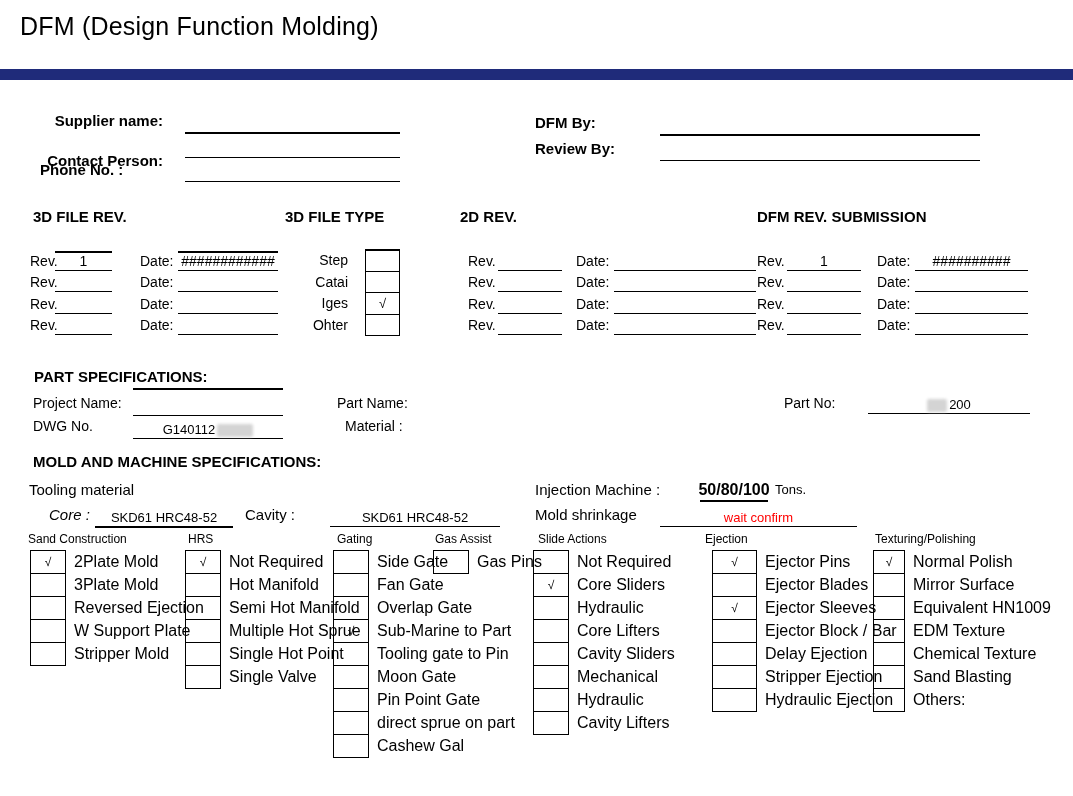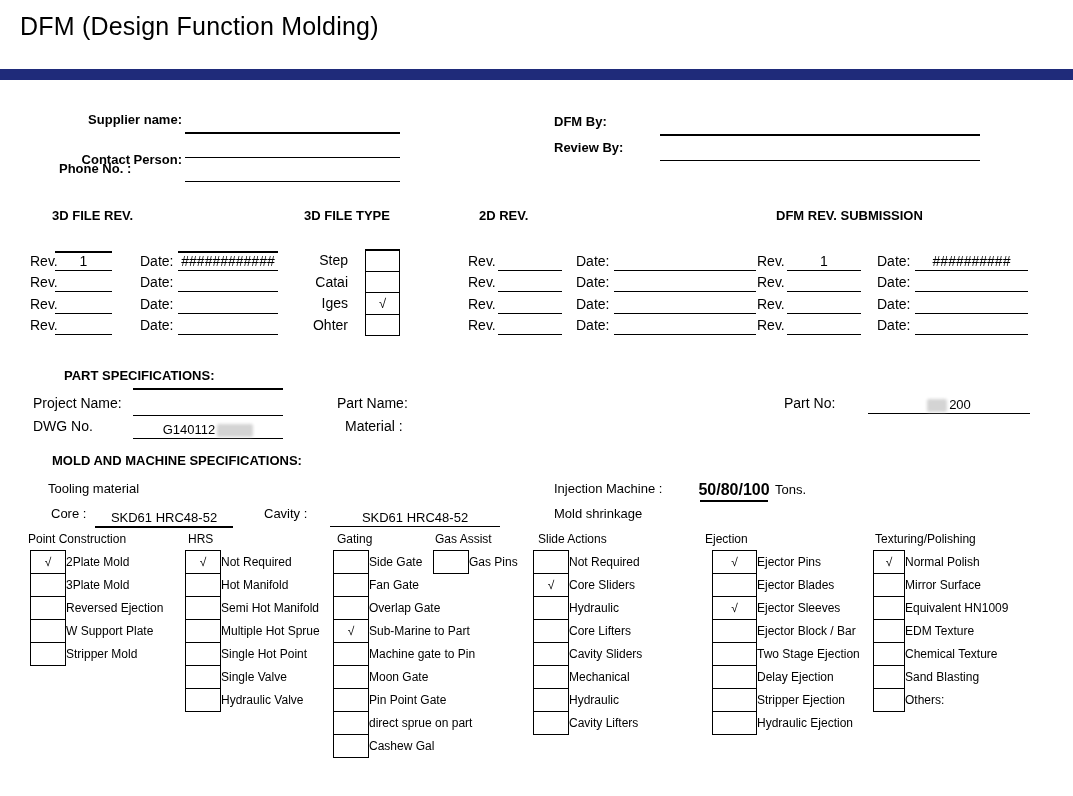--- a/index.html
+++ b/index.html
@@ -2,21 +2,21 @@
 <html><head>
 <meta charset="utf-8">
 <style>
   html,body { margin:0; padding:0; background:#fff; }
   .page {
     position:relative; width:1073px; height:796px; background:#ffffff;
     font-family:"Liberation Sans", sans-serif; color:#000; overflow:hidden;
   }
   .abs { position:absolute; }
   .b { font-weight:bold; }
-  .t15 { font-size:13px;margin-left:19px; }
+  .t15 { font-size:15px; }
   .t14 { font-size:14px; }
   .t13 { font-size:13px; }
   .t12 { font-size:12px; }
   .title { font-size:25px; letter-spacing:0.2px; }
   .navbar { left:0; top:69px; width:1073px; height:11px; }
 
   
   .fline { border-bottom:1.5px solid #000; display:flex; align-items:flex-end; justify-content:center; font-size:13px; padding-bottom:1px; }
   .fline.thick { border-bottom-width:2.5px; }
 
@@ -35,21 +35,21 @@
   .ftcol .ftrow { display:flex; height:22.5px; align-items:center; }
   .ftcol .ftrow:not(:first-of-type) { margin-top:-1px; }
   .ftcol .ftlabel { width:58px; text-align:right; font-size:14px; margin-right:17px; }
   .ftcol .ftbox { width:33px; height:20.5px; border:1px solid #000; display:flex; align-items:center; justify-content:center; font-size:13px; }
   .ftcol .ftrow:nth-of-type(1) .ftbox { border-top-width:2px; }
 
   
   .cbcol .cbrow { display:flex; height:24px; align-items:center; }
   .cbcol .cbrow:not(:first-of-type) { margin-top:-1px; }
   .cbcol .cbbox { width:34px; height:22px; border:1px solid #000; display:flex; align-items:center; justify-content:center; font-size:12px; flex:none; }
-  .cbcol .cblabel { font-size:12px; white-space:nowrap; }
+  .cbcol .cblabel { margin-left:8px; font-size:16px; white-space:nowrap; }
   .cbcol.wide .cbbox { width:43px; }
   .cbcol.narrow .cbbox { width:30px; }
 
   .redact { display:inline-block; background:#d4d4d4; border-radius:2px; filter:blur(1.5px); vertical-align:middle; }
   .red { color:#ff0000; }
   .val-inline { display:flex; align-items:flex-end; justify-content:center; gap:2px; }
 </style>
 </head>
 <body>
 
@@ -192,21 +192,21 @@
       </div>
 
       <div class="revrow">
         <span class="rl">Rev.</span>
         <span class="rv"></span>
         <span class="dl">Date:</span>
         <span class="dv"></span>
       </div>
     </div>
 
-  <div class="abs b t15" style="left:45px; top:368px;text-align:center;">PART SPECIFICATIONS:</div>
+  <div class="abs b t15" style="left:34px; top:368px;text-align:center;">PART SPECIFICATIONS:</div>
   <div class="abs" style="left:133px; top:388px; width:150px; border-top:2px solid #000;"></div>
 
   <div class="abs t14" style="left:33px; top:395px;">Project Name:</div>
   <div class="abs fline" style="left:133px; top:394px; width:150px; height:20px;"></div>
 
   <div class="abs t14" style="left:33px; top:418px;">DWG No.</div>
   <div class="abs fline" style="left:133px; top:417px; width:150px; height:20px;">
     <span class="val-inline">
         <span>G140112</span>
         <span class="redact" style="width:36px; height:13px;"></span>
@@ -221,32 +221,33 @@
   <div class="abs fline" style="left:868px; top:392px; width:162px; height:20px;">
     <span class="val-inline">
         <span class="redact" style="width:20px; height:13px;"></span>
         <span>200</span>
       </span>
   </div>
 
   <div class="abs b t15" style="left:33px; top:453px;">MOLD AND MACHINE SPECIFICATIONS:</div>
   <div class="abs t15" style="left:29px; top:481px;">Tooling material</div>
 
-  <div class="abs t15" style="left:32px; top:506px;">Core :</div>
+  <div class="abs t15" style="left:49px; top:506px;font-style:italic;">Core :</div>
   <div class="abs fline" style="left:95px; top:504px; width:138px; height:21px; border-bottom-width:2px;">SKD61 HRC48-52</div>
   <div class="abs t15" style="left:245px; top:506px;">Cavity :</div>
   <div class="abs fline" style="left:330px; top:504px; width:170px; height:21px;">SKD61 HRC48-52</div>
 
   <div class="abs t15" style="left:535px; top:481px;">Injection Machine :</div>
   <div class="abs fline b" style="left:700px; top:477px; width:68px; height:22px; font-size:16px; border-bottom-width:2px;">50/80/100</div>
   <div class="abs t13" style="left:775px; top:482px;">Tons.</div>
 
   <div class="abs t15" style="left:535px; top:506px;">Mold shrinkage</div>
-
-  <div class="abs t12" style="left:28px;  top:532px;">Point Construction</div>
+  <div class="abs fline red" style="left:660px; top:504px; width:197px; height:21px;">wait confirm</div>
+
+  <div class="abs t12" style="left:28px;  top:532px;">Sand Construction</div>
   <div class="abs t12" style="left:188px; top:532px;">HRS</div>
   <div class="abs t12" style="left:337px; top:532px;">Gating</div>
   <div class="abs t12" style="left:435px; top:532px;">Gas Assist</div>
   <div class="abs t12" style="left:538px; top:532px;">Slide Actions</div>
   <div class="abs t12" style="left:705px; top:532px;">Ejection</div>
   <div class="abs t12" style="left:875px; top:532px;">Texturing/Polishing</div>
 
   <div class="abs cbcol" style="left:30px; top:550px;">
 
       <div class="cbrow">
@@ -322,26 +323,20 @@
         <span class="cblabel">Single Hot Point</span>
       </div>
 
       <div class="cbrow">
         <span class="cbbox">
           <i style="font-style:normal;"></i>
         </span>
         <span class="cblabel">Single Valve</span>
       </div>
 
-      <div class="cbrow">
-        <span class="cbbox">
-          <i style="font-style:normal;"></i>
-        </span>
-        <span class="cblabel">Hydraulic Valve</span>
-      </div>
     </div>
 
   <div class="abs cbcol" style="left:333px; top:550px;">
 
       <div class="cbrow">
         <span class="cbbox">
           <i style="font-style:normal;"></i>
         </span>
         <span class="cblabel">Side Gate</span>
       </div>
@@ -364,21 +359,21 @@
         <span class="cbbox">
           <i style="font-style:normal;">√</i>
         </span>
         <span class="cblabel">Sub-Marine to Part</span>
       </div>
 
       <div class="cbrow">
         <span class="cbbox">
           <i style="font-style:normal;"></i>
         </span>
-        <span class="cblabel">Machine gate  to Pin</span>
+        <span class="cblabel">Tooling gate  to Pin</span>
       </div>
 
       <div class="cbrow">
         <span class="cbbox">
           <i style="font-style:normal;"></i>
         </span>
         <span class="cblabel">Moon Gate</span>
       </div>
 
       <div class="cbrow">
@@ -495,26 +490,20 @@
         <span class="cblabel">Ejector Sleeves</span>
       </div>
 
       <div class="cbrow">
         <span class="cbbox">
           <i style="font-style:normal;"></i>
         </span>
         <span class="cblabel">Ejector Block / Bar</span>
       </div>
 
-      <div class="cbrow">
-        <span class="cbbox">
-          <i style="font-style:normal;"></i>
-        </span>
-        <span class="cblabel">Two Stage Ejection</span>
-      </div>
 
       <div class="cbrow">
         <span class="cbbox">
           <i style="font-style:normal;"></i>
         </span>
         <span class="cblabel">Delay Ejection</span>
       </div>
 
       <div class="cbrow">
         <span class="cbbox">

